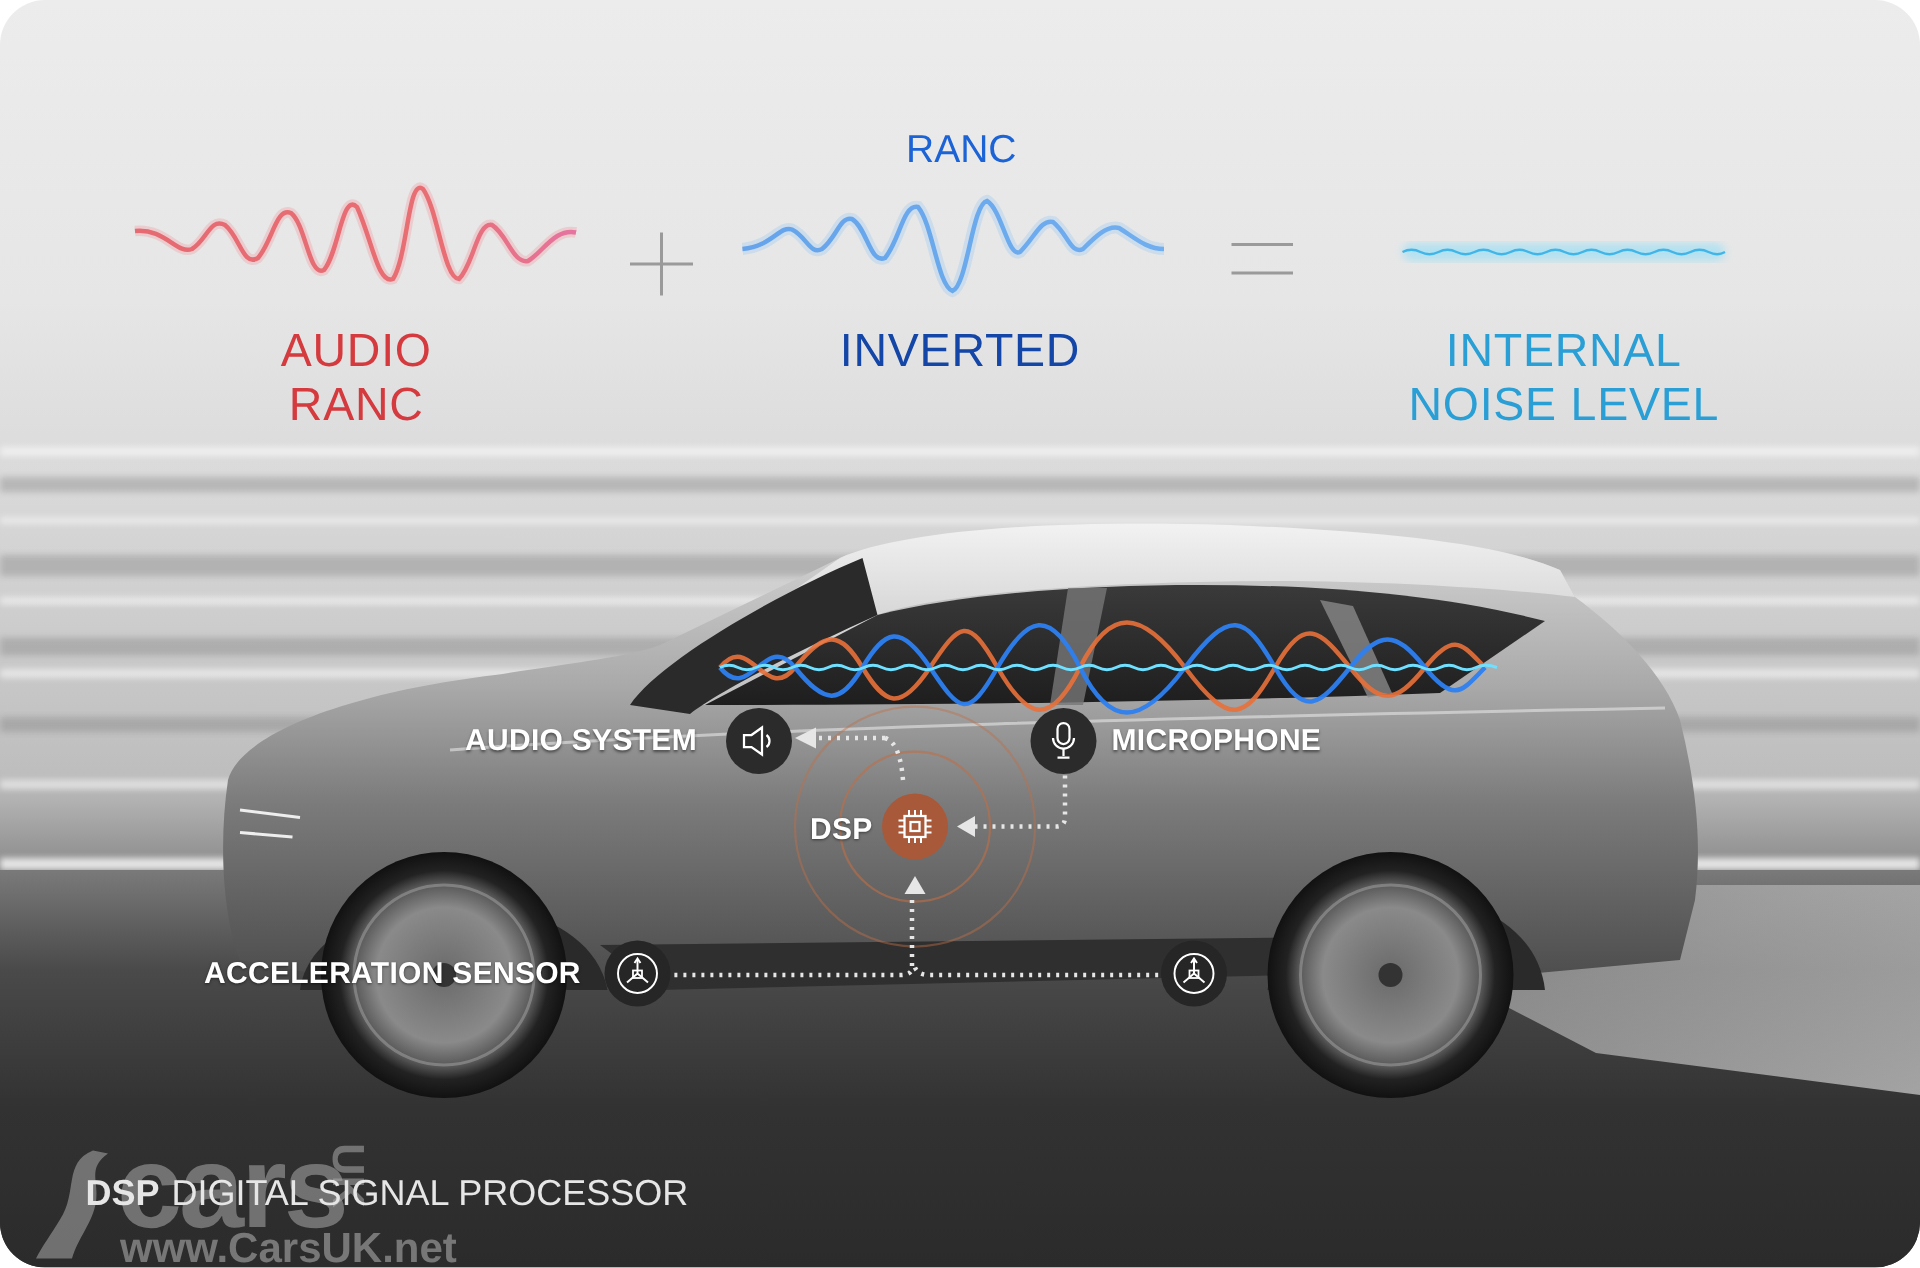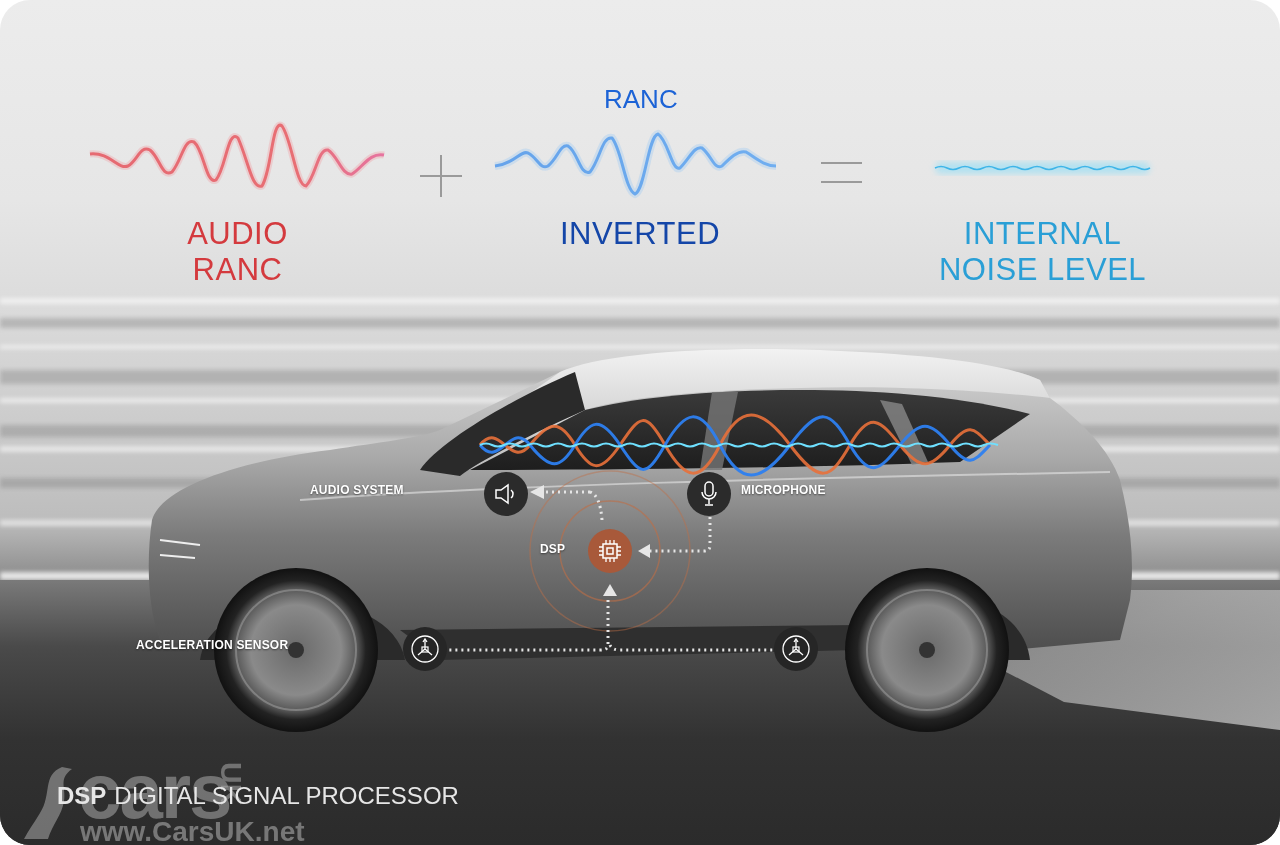--- a/index.html
+++ b/index.html
@@ -20,21 +20,21 @@
   .ranc { position:absolute; left:604px; top:84px; font-size:26px; color:#1c63d6; }
   .plus { position:absolute; left:420px; top:155px; width:42px; height:42px; }
   .plus::before { content:""; position:absolute; left:0; top:20px; width:42px; height:1.5px; background:#9a9a9a; }
   .plus::after { content:""; position:absolute; left:20px; top:0; width:1.5px; height:42px; background:#9a9a9a; }
   .equals { position:absolute; left:821px; top:160px; width:41px; height:22px; }
   .equals::before, .equals::after { content:""; position:absolute; left:0; width:41px; height:1.5px; background:#9a9a9a; }
   .equals::before { top:2px; } .equals::after { top:21px; }
 
   .car { position:absolute; left:0; top:0; width:1280px; height:845px; }
 
-  .label { position:absolute; color:#fff; font-weight:bold; font-size:12px; letter-spacing:0.2px;
+  .label { position:absolute; color:#fff; font-weight:bold; font-size:20px; letter-spacing:0.2px;
     text-shadow:0 1px 2px rgba(0,0,0,0.5); white-space:nowrap; }
   .icon-circle { position:absolute; width:44px; height:44px; border-radius:50%; background:#2b2b2b;
     display:flex; align-items:center; justify-content:center; }
   .dsp-circle { position:absolute; width:44px; height:44px; border-radius:50%; background:#a8593a;
     display:flex; align-items:center; justify-content:center; }
 
   .footer-dsp { position:absolute; left:57px; top:782px; font-size:24px; color:#e6e6e6; white-space:nowrap; }
   .footer-dsp b { font-weight:bold; margin-right:8px; }
   .wm-cars { position:absolute; left:78px; top:752px; font-size:78px; font-weight:bold; color:rgba(170,170,170,0.55);
     letter-spacing:-2px; line-height:78px; }

